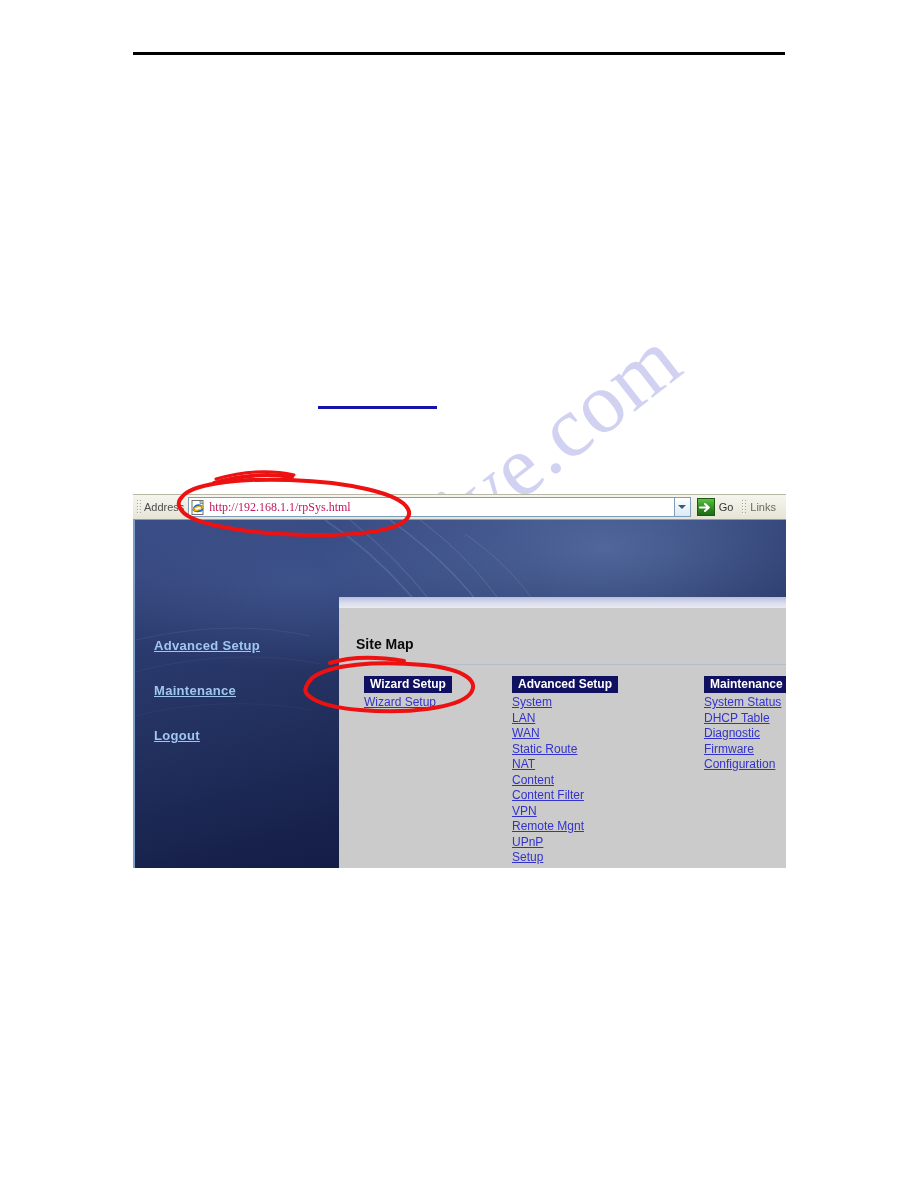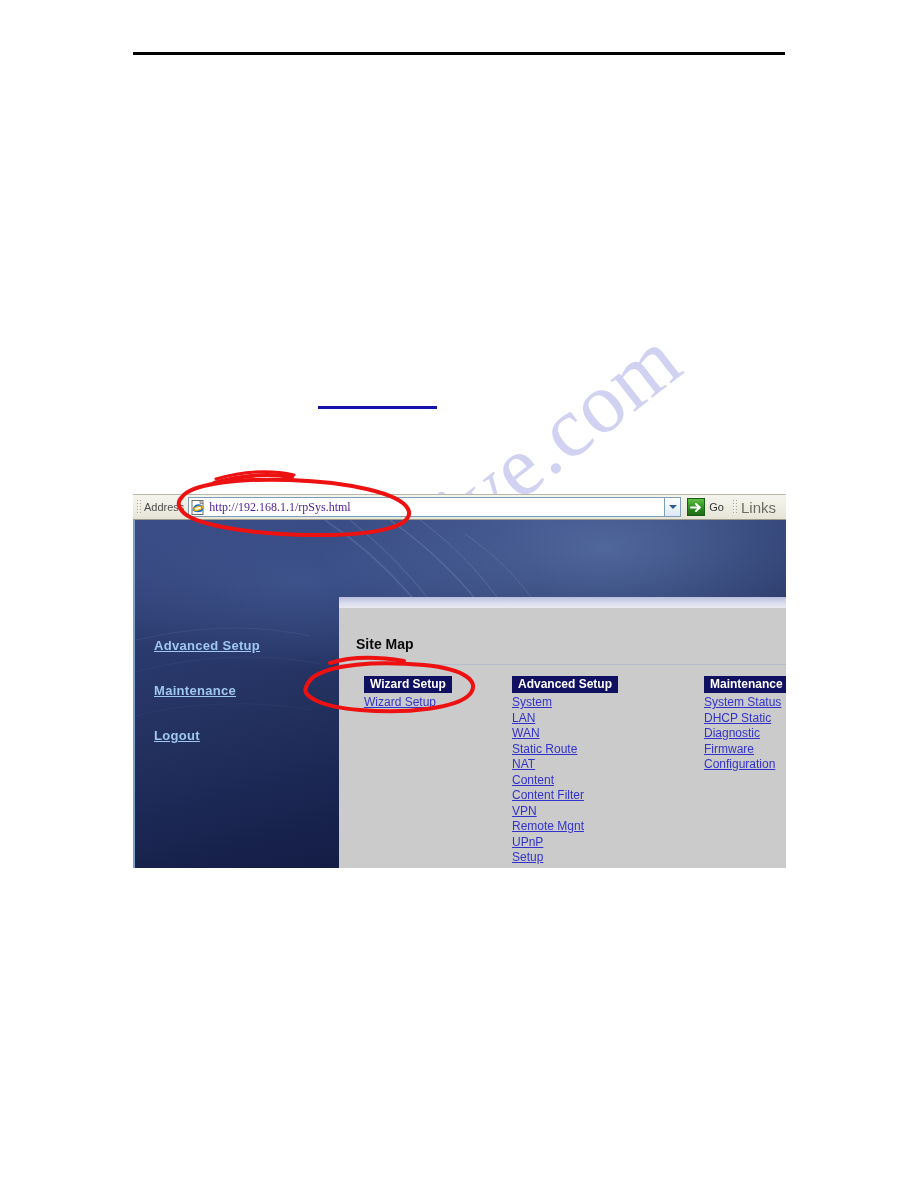--- a/index.html
+++ b/index.html
@@ -117,21 +117,21 @@
   .ie-icon {
     width: 15px;
     height: 15px;
     margin: 0 3px 0 2px;
     flex: none;
     position: relative;
   }
   .addr-url {
     font-family: "Liberation Serif", serif;
     font-size: 12px;
-    color: #4c1d95;
+    color: #be185d;
     white-space: nowrap;
     overflow: hidden;
   }
   .addr-drop {
     width: 17px;
     height: 20px;
     background: linear-gradient(to bottom, #ffffff, #dce9f6);
     border: 1px solid #7e9db9;
     box-sizing: border-box;
     flex: none;
@@ -174,21 +174,21 @@
     margin-left: 8px;
     margin-right: 4px;
     background-image:
       radial-gradient(#ffffff 38%, transparent 40%),
       radial-gradient(#a9a798 38%, transparent 40%);
     background-size: 3px 3px, 3px 3px;
     background-position: 1px 1px, 0 0;
     flex: none;
   }
   .links-label {
-    font-size: 15px;
+    font-size: 11px;
     color: #6c6c64;
     flex: none;
     margin-right: 10px;
     font-family: "Liberation Sans", sans-serif;
   }
 
   
   .viewport {
     position: absolute;
     left: 0;
@@ -416,21 +416,21 @@
               <li><a href="#">Remote Mgnt</a></li>
               <li><a href="#">UPnP</a></li>
               <li><a href="#">Setup</a></li>
             </ul>
           </div>
 
           <div class="col col-maint">
             <div class="col-head">Maintenance</div>
             <ul>
               <li><a href="#">System Status</a></li>
-              <li><a href="#">DHCP Static</a></li>
+              <li><a href="#">DHCP Table</a></li>
               <li><a href="#">Diagnostic</a></li>
               <li><a href="#">Firmware</a></li>
               <li><a href="#">Configuration</a></li>
             </ul>
           </div>
 
         </div>
       </div>
     </div>
   </div>

